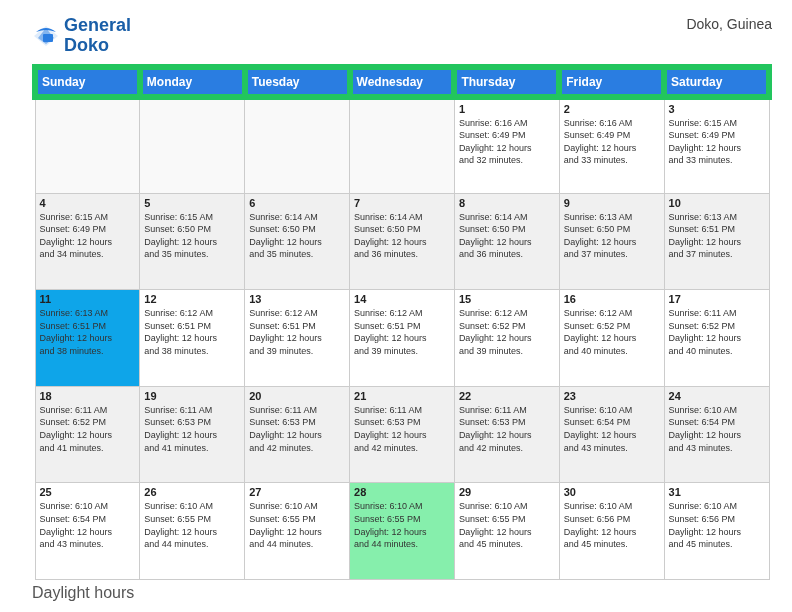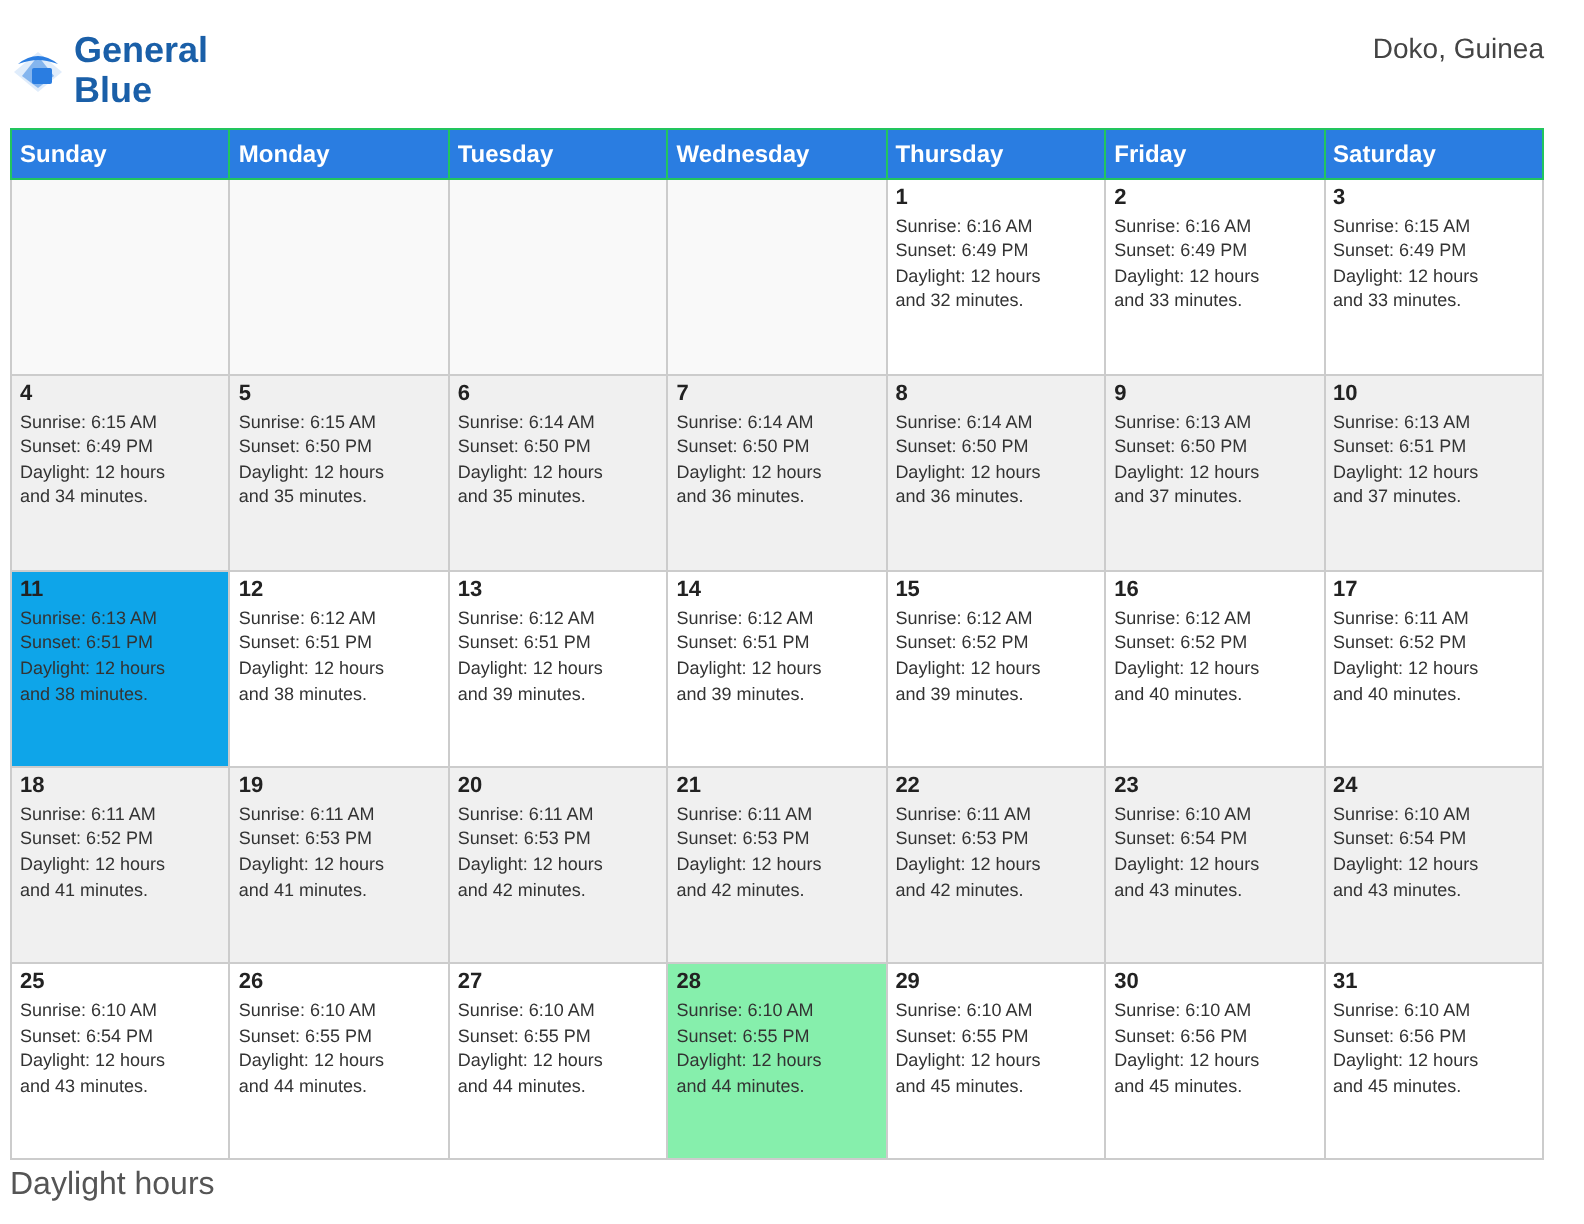--- a/index.html
+++ b/index.html
@@ -6,21 +6,21 @@
     body {
       font-family: Arial, sans-serif;
       background: #fff;
       width: 792px;
       height: 612px;
       overflow: hidden;
     }
     .page {
       width: 792px;
       height: 612px;
-      padding: 16px 20px 10px 5px;
+      padding: 16px 20px 10px 32px;
       display: flex;
       flex-direction: column;
     }
     .header {
       display: flex;
       justify-content: space-between;
       align-items: flex-start;
       margin-bottom: 8px;
     }
     .logo {
@@ -61,21 +61,21 @@
       width: 100%;
       table-layout: fixed;
     }
     .calendar th {
       background: #2a7de1;
       color: #fff;
       font-size: 12px;
       font-weight: bold;
       padding: 5px 4px;
       text-align: left;
-      border: 1px solid #22c55e;
+      border: 6px solid #22c55e;
     }
     .calendar td {
       border: 1px solid #ccc;
       vertical-align: top;
       padding: 3px 4px;
       font-size: 9.5px;
       color: #222;
       height: 82px;
       background: #fff;
     }
@@ -108,21 +108,21 @@
     <div class="logo">
       <svg class="logo-icon" viewBox="0 0 28 28">
         <rect x="0" y="0" width="28" height="28" fill="white"></rect>
         <polygon points="14,4 26,14 14,24 2,14" fill="#2a7de1" opacity="0.15"></polygon>
         <path d="M4,10 Q14,2 24,10 Q18,8 14,8 Q10,8 4,10 Z" fill="#2a7de1"></path>
         <path d="M14,6 L22,16 L14,22 L6,16 Z" fill="#2a7de1" opacity="0.5"></path>
         <rect x="11" y="12" width="10" height="8" rx="1" fill="#2a7de1"></rect>
       </svg>
       <div class="logo-text">
         <span>General</span>
-        <span>Blue</span>
+        <span>Doko</span>
       </div>
     </div>
     <div class="title-block">
       <div class="location">Doko, Guinea</div>
     </div>
   </div>
 
   <table class="calendar">
     <thead>
       <tr>

